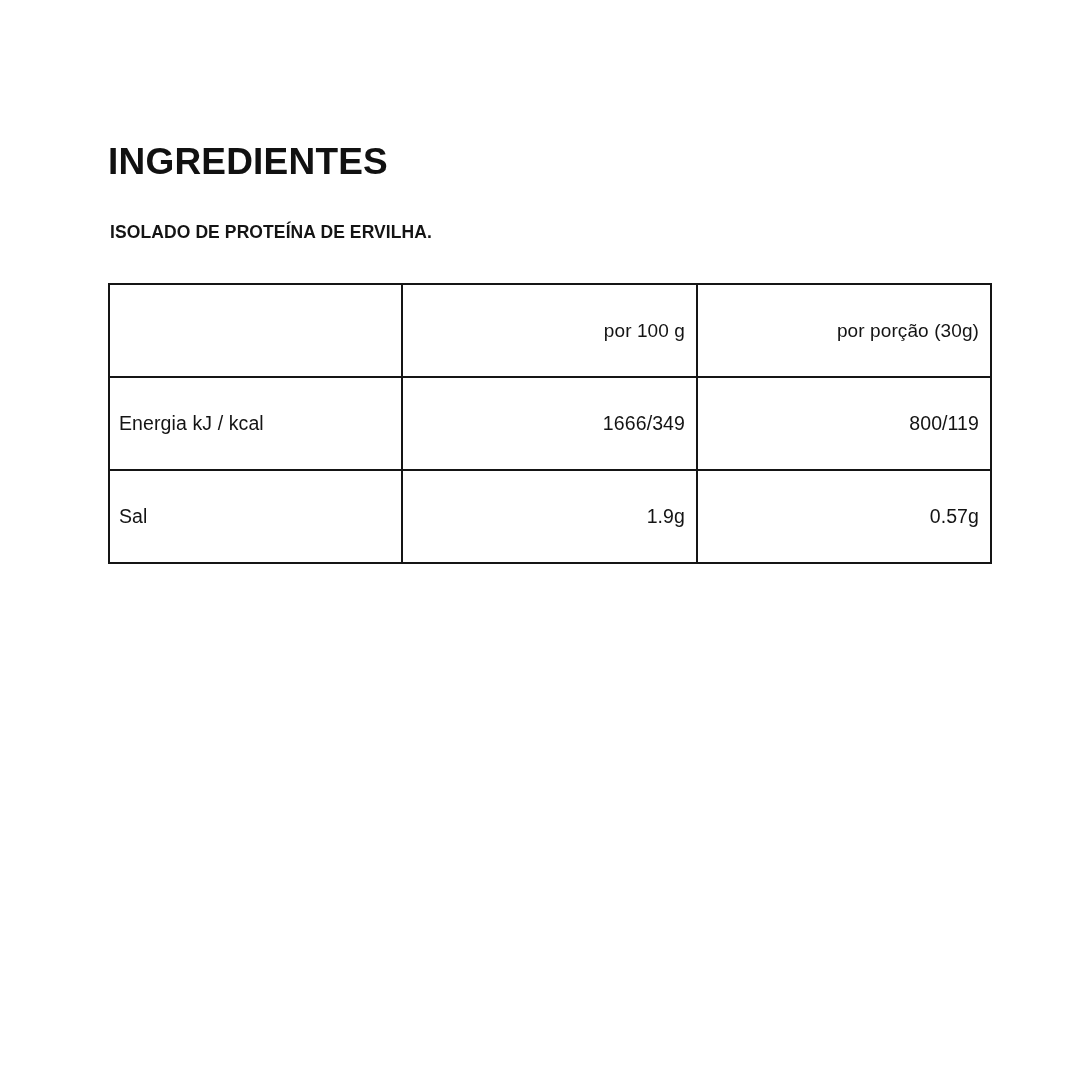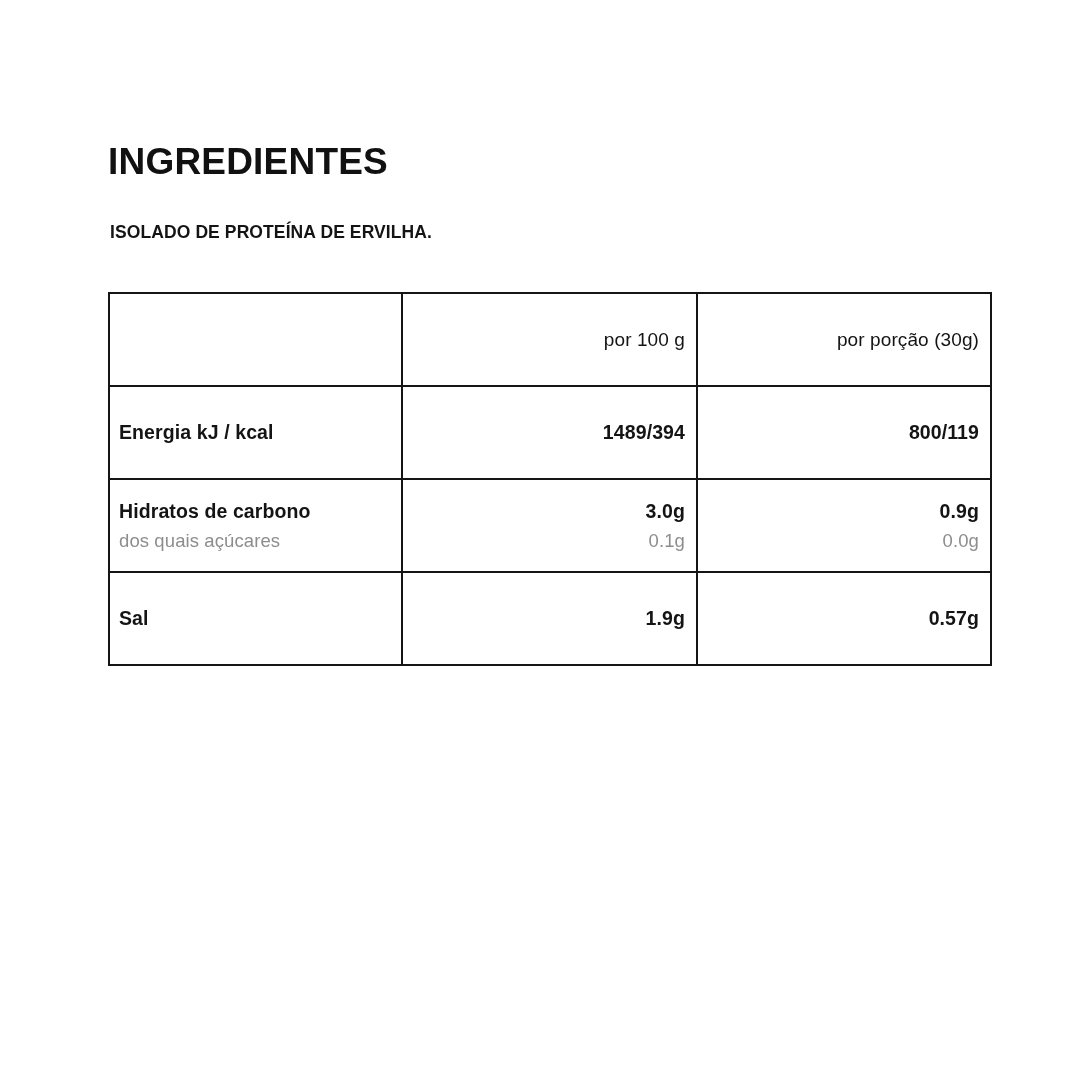--- a/index.html
+++ b/index.html
@@ -47,21 +47,21 @@
     font-weight: bold;
     letter-spacing: 0.1px;
     color: #141414;
     line-height: 1.2;
   }
 
   
   .nutrition-table {
     position: absolute;
     left: 108px;
-    top: 292px;
+    top: 283px;
     width: 882px;
     border-collapse: collapse;
     table-layout: fixed;
   }
 
   .nutrition-table col.col-label   { width: 293px; }
   .nutrition-table col.col-per100  { width: 295px; }
   .nutrition-table col.col-serving { width: 294px; }
 
   .nutrition-table th,
@@ -88,21 +88,21 @@
 
   .head-text {
     font-size: 19px;
     font-weight: normal;
     color: #141414;
     letter-spacing: 0.1px;
   }
 
   .main-text {
     font-size: 19.5px;
-    font-weight: bold;
+    font-weight: normal;
     color: #141414;
     letter-spacing: 0.1px;
     line-height: 1.25;
   }
 
   .sub-text {
     font-size: 18.5px;
     font-weight: normal;
     color: #8d8d8d;
     letter-spacing: 0.1px;
@@ -150,51 +150,31 @@
     <tbody>
 
       <tr>
         <td>
           <div class="cell-inner cell-label">
             <span class="main-text">Energia kJ / kcal</span>
           </div>
         </td>
         <td>
           <div class="cell-inner cell-value">
-            <span class="main-text">1489/394</span>
+            <span class="main-text">1666/349</span>
           </div>
         </td>
         <td>
           <div class="cell-inner cell-value">
             <span class="main-text">800/119</span>
           </div>
         </td>
       </tr>
 
 
-      <tr>
-        <td>
-          <div class="cell-inner cell-label">
-            <span class="main-text">Hidratos de carbono</span>
-            <span class="sub-text">dos quais açúcares</span>
-          </div>
-        </td>
-        <td>
-          <div class="cell-inner cell-value">
-            <span class="main-text">3.0g</span>
-            <span class="sub-text">0.1g</span>
-          </div>
-        </td>
-        <td>
-          <div class="cell-inner cell-value">
-            <span class="main-text">0.9g</span>
-            <span class="sub-text">0.0g</span>
-          </div>
-        </td>
-      </tr>
 
 
 
       <tr>
         <td>
           <div class="cell-inner cell-label">
             <span class="main-text">Sal</span>
           </div>
         </td>
         <td>

